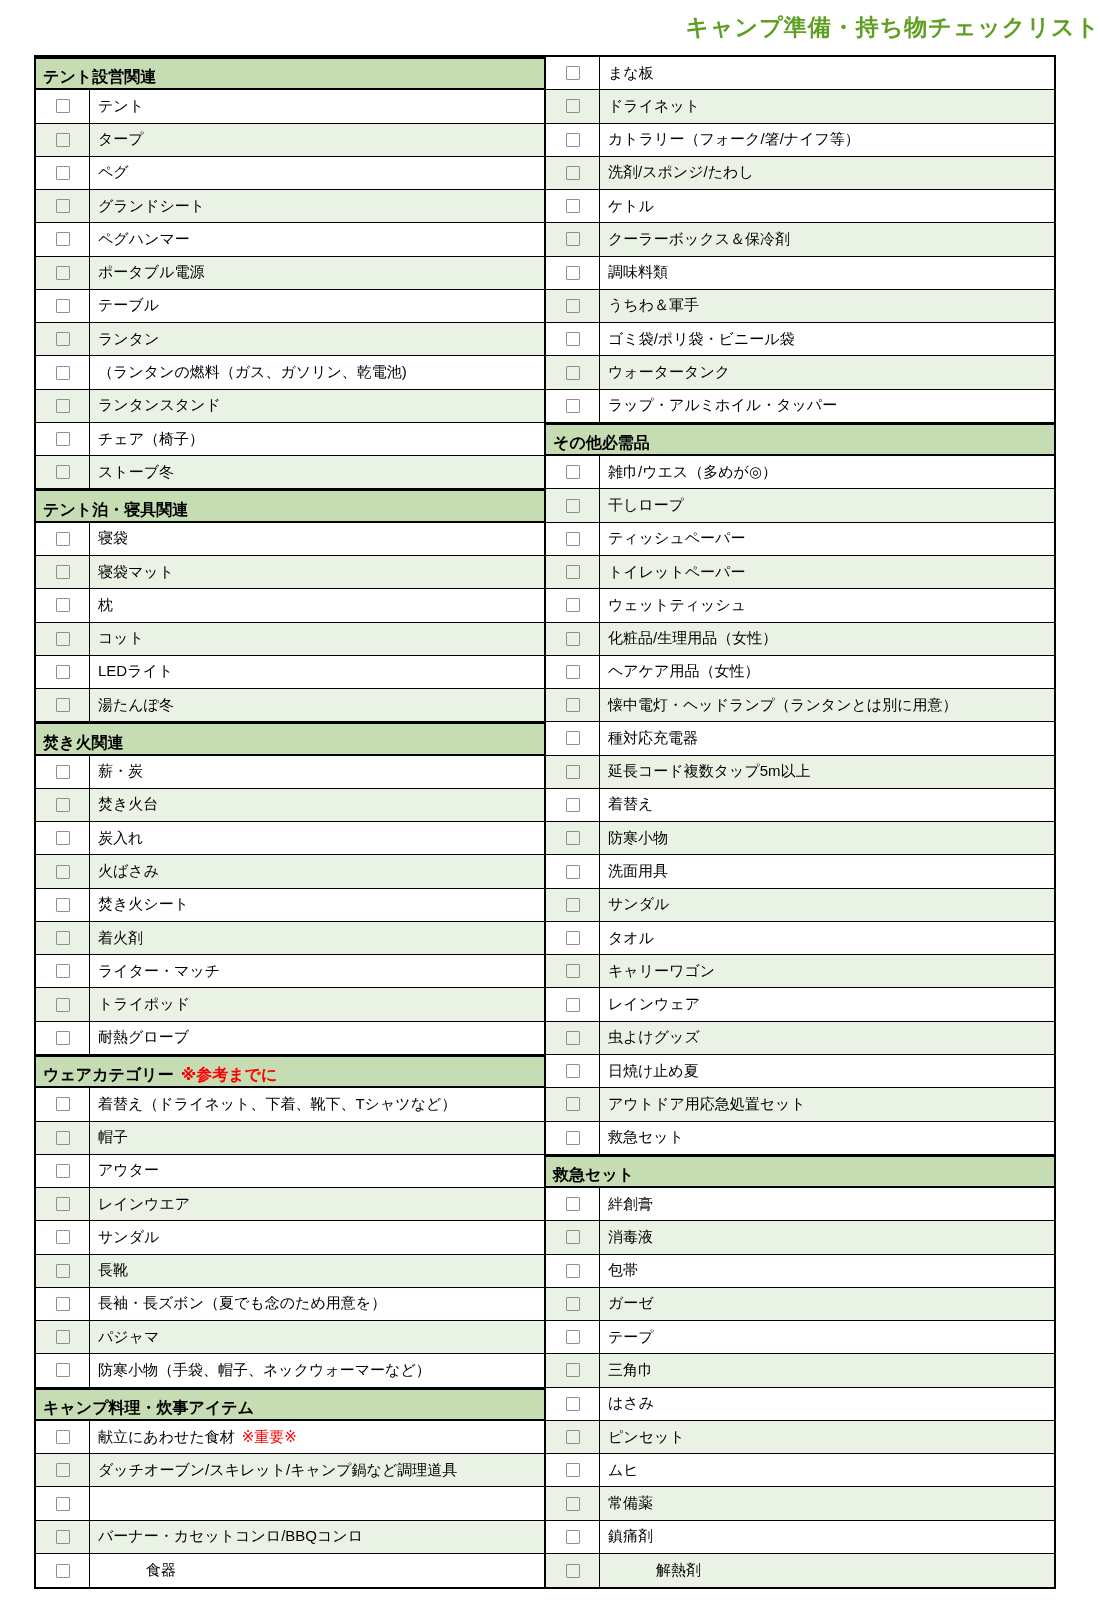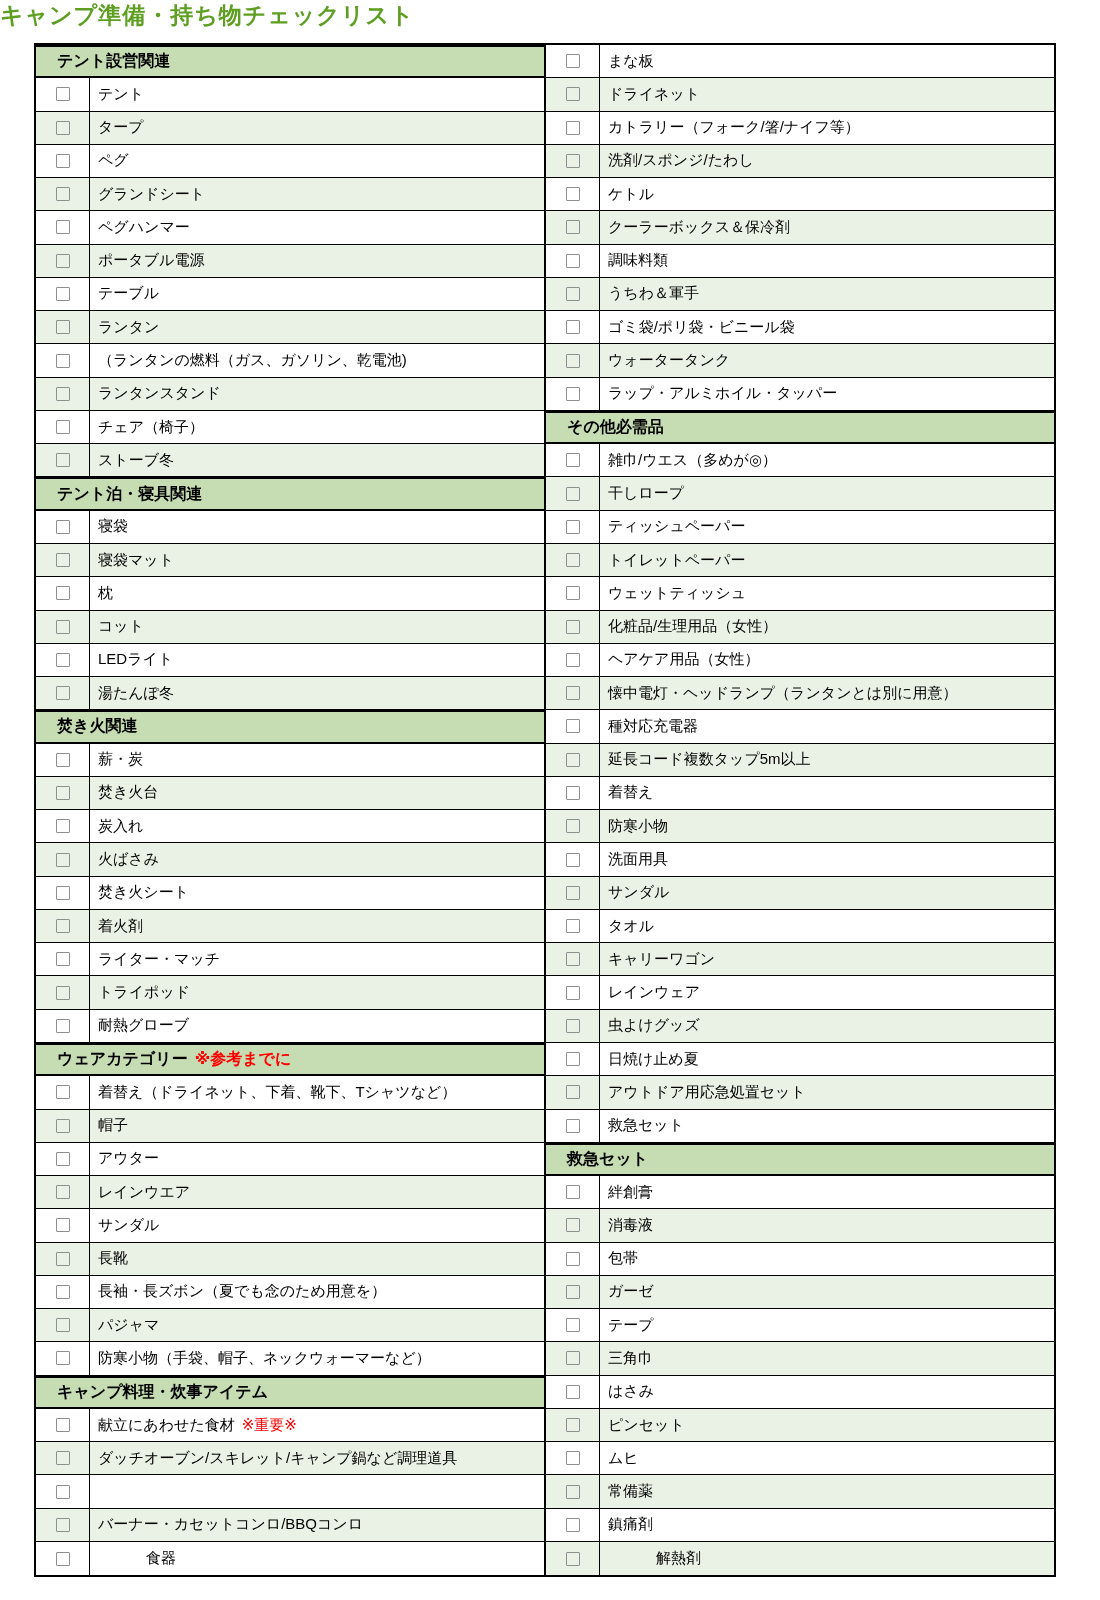--- a/index.html
+++ b/index.html
@@ -12,21 +12,22 @@
     --checkbox-border:#8f8f8f;
   }
   *{box-sizing:border-box;margin:0;padding:0;}
   html,body{background:#ffffff;}
   body{
     width:1100px;height:1600px;overflow:hidden;
     font-family:"Liberation Sans","DejaVu Sans",sans-serif;
     color:#000;
   }
   .page-title{
-    text-align:left;
+    margin-top:12px;
+    text-align:right;
     font-size:23px;
     font-weight:bold;
     letter-spacing:1px;
     color:var(--title-green,#5e9f22);
   }
   .grid{
     margin:12px 0 0 34px;
     width:1022px;
     display:flex;
     border:2px solid var(--border,#000);
@@ -40,22 +41,22 @@
     border-bottom:1px solid var(--border,#000);
     background:var(--row-bg,#fff);
     overflow:hidden;
   }
   .col .row:last-child{border-bottom:none;gap:48px;}
   .row.alt{background:var(--row-alt-bg,#eaf2e5);}
   .row.header{
     background:var(--header-bg,#c6dcb2);
     border-top:2px solid var(--border,#000);
     border-bottom:2px solid var(--border,#000);
-    align-items:center;
-    padding-left:21px;
+    align-items:flex-end;
+    padding-left:7px;
     font-size:16px;
     font-weight:bold;
     white-space:nowrap;
   }
   .cb-cell{
     width:54px;
     flex:0 0 54px;
     border-right:1px solid var(--border,#000);
     display:flex;
     align-items:center;

